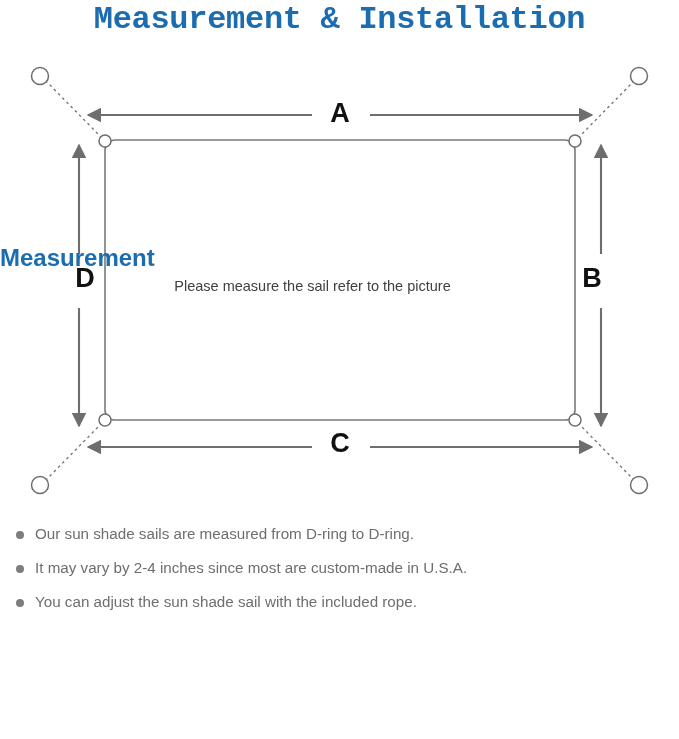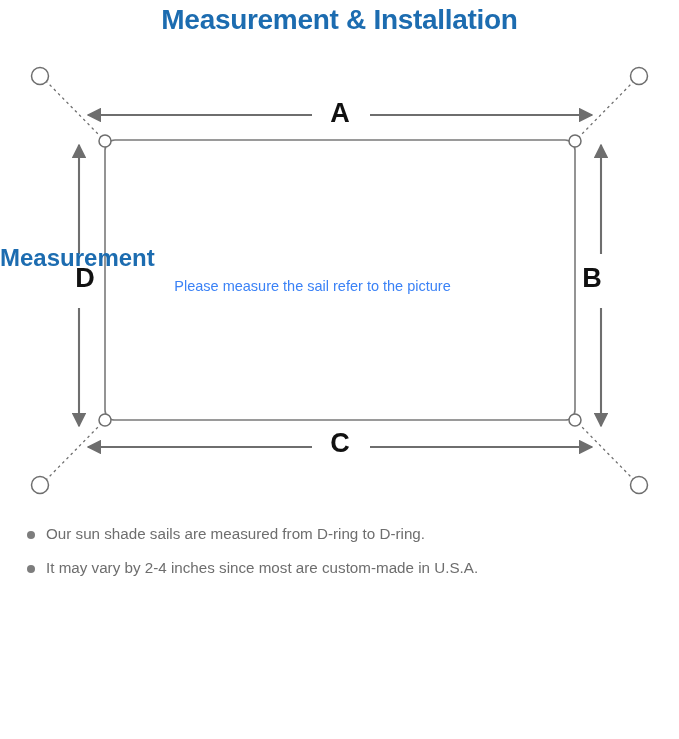--- a/index.html
+++ b/index.html
@@ -24,25 +24,25 @@
 
   
   #title {
     position: absolute;
     left: 0;
     top: 0;
     width: 679px;
     height: 48px;
     line-height: 40px;
     text-align: center;
-    font-size: 28px;
+    font-size: 32px;
     font-weight: bold;
     letter-spacing: -0.3px;
     color: #1c6cb0;
-    font-family: Liberation Sans, sans-serif;
+    font-family: Liberation Mono, monospace;
     white-space: nowrap;
   }
 
   
   #diagram {
     position: absolute;
     left: 0;
     top: 46px;
     width: 679px;
     height: 470px;
@@ -64,21 +64,21 @@
     white-space: nowrap;
   }
   #sail-sub {
     position: absolute;
     left: 0;
     top: 278px;
     width: 625px;
     text-align: center;
     font-size: 14.5px;
     font-weight: normal;
-    color: #3b82f6;
+    color: #404040;
     white-space: nowrap;
   }
 
   
   .dim-letter {
     position: absolute;
     font-size: 27px;
     font-weight: bold;
     color: #111111;
     text-align: center;
@@ -93,21 +93,21 @@
   
   #notes {
     position: absolute;
     left: 0;
     top: 524px;
     width: 679px;
   }
   .note {
     position: relative;
     padding-left: 30px;
-    margin: 0 0 14px 16px;
+    margin: 0 0 14px 5px;
     font-size: 15.2px;
     line-height: 1.33;
     color: #6e6e6e;
     font-family: "Liberation Sans", sans-serif;
     padding-right: 4px;
   }
   .note .bullet {
     position: absolute;
     left: 11px;
     top: 7px;
@@ -173,15 +173,19 @@
 
   <div id="notes">
     <p class="note">
       <span class="bullet"></span>
       <span>Our sun shade sails are measured from D-ring to D-ring.</span>
     </p>
     <p class="note">
       <span class="bullet"></span>
       <span>It may vary by 2-4 inches since most are custom-made in U.S.A.</span>
     </p>
+    <p class="note">
+      <span class="bullet"></span>
+      <span>You can adjust the sun shade sail with the included rope.</span>
+    </p>
   </div>
 
 </div>
 
 </body></html>

